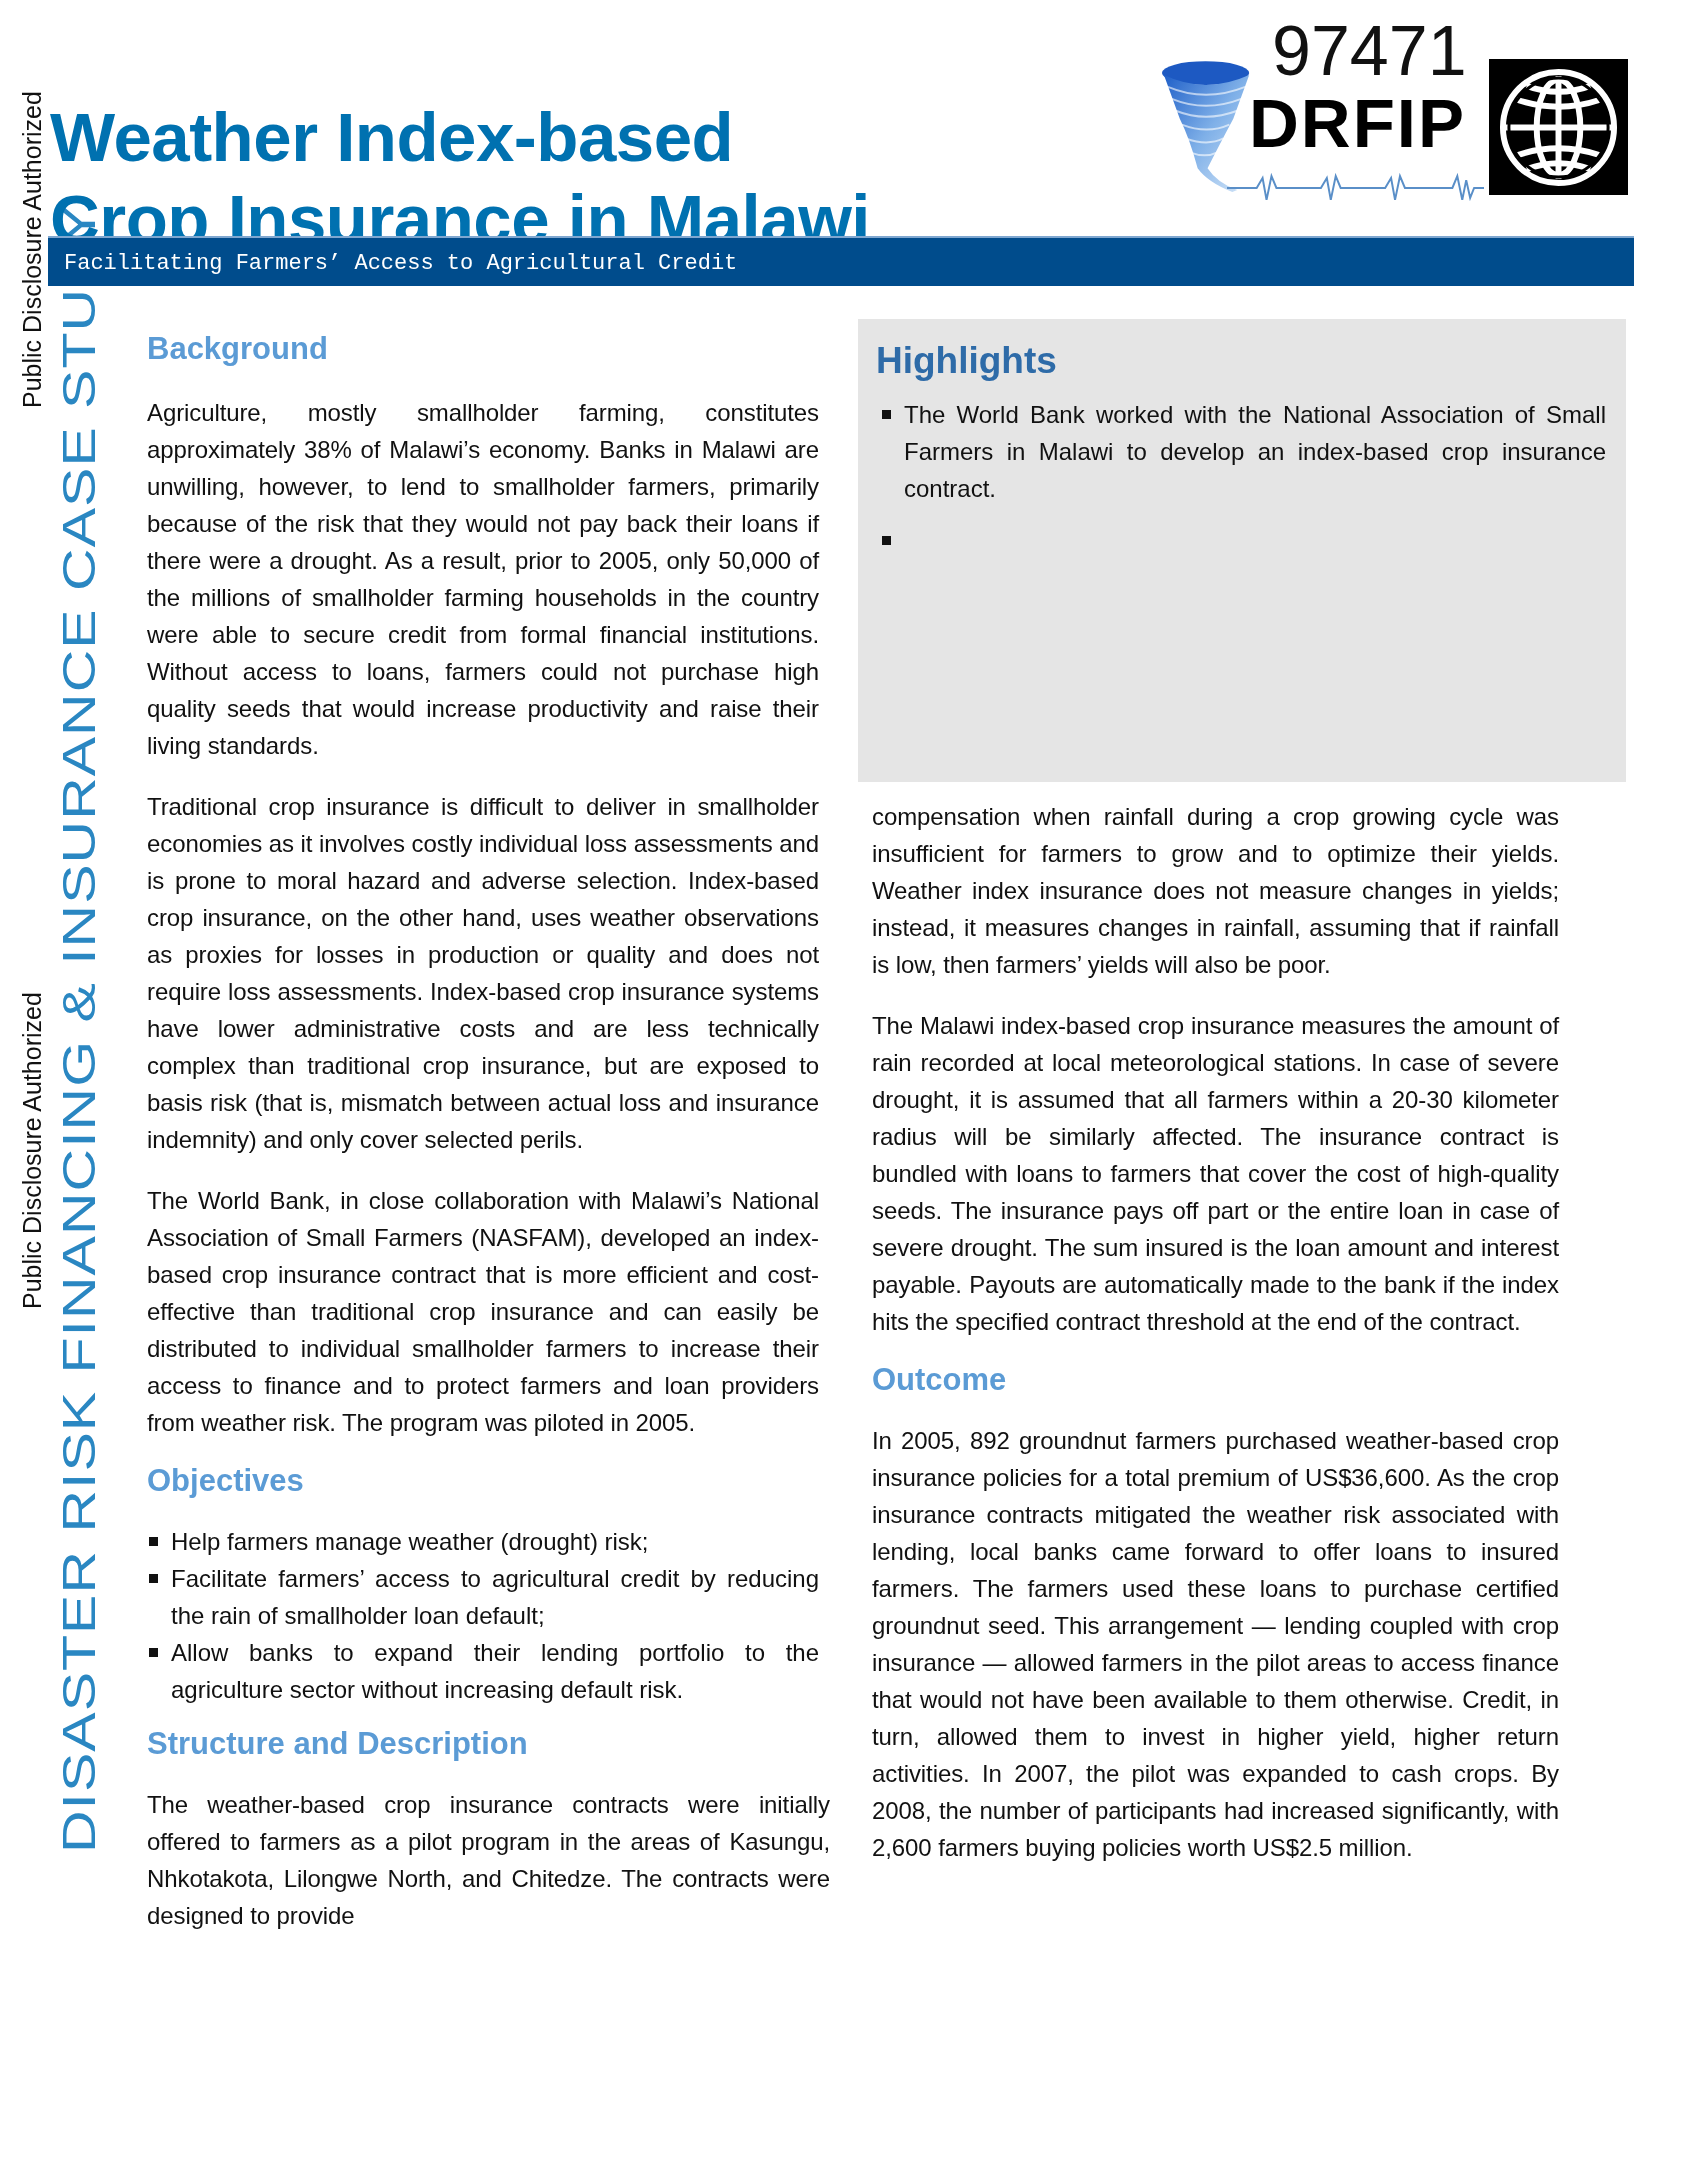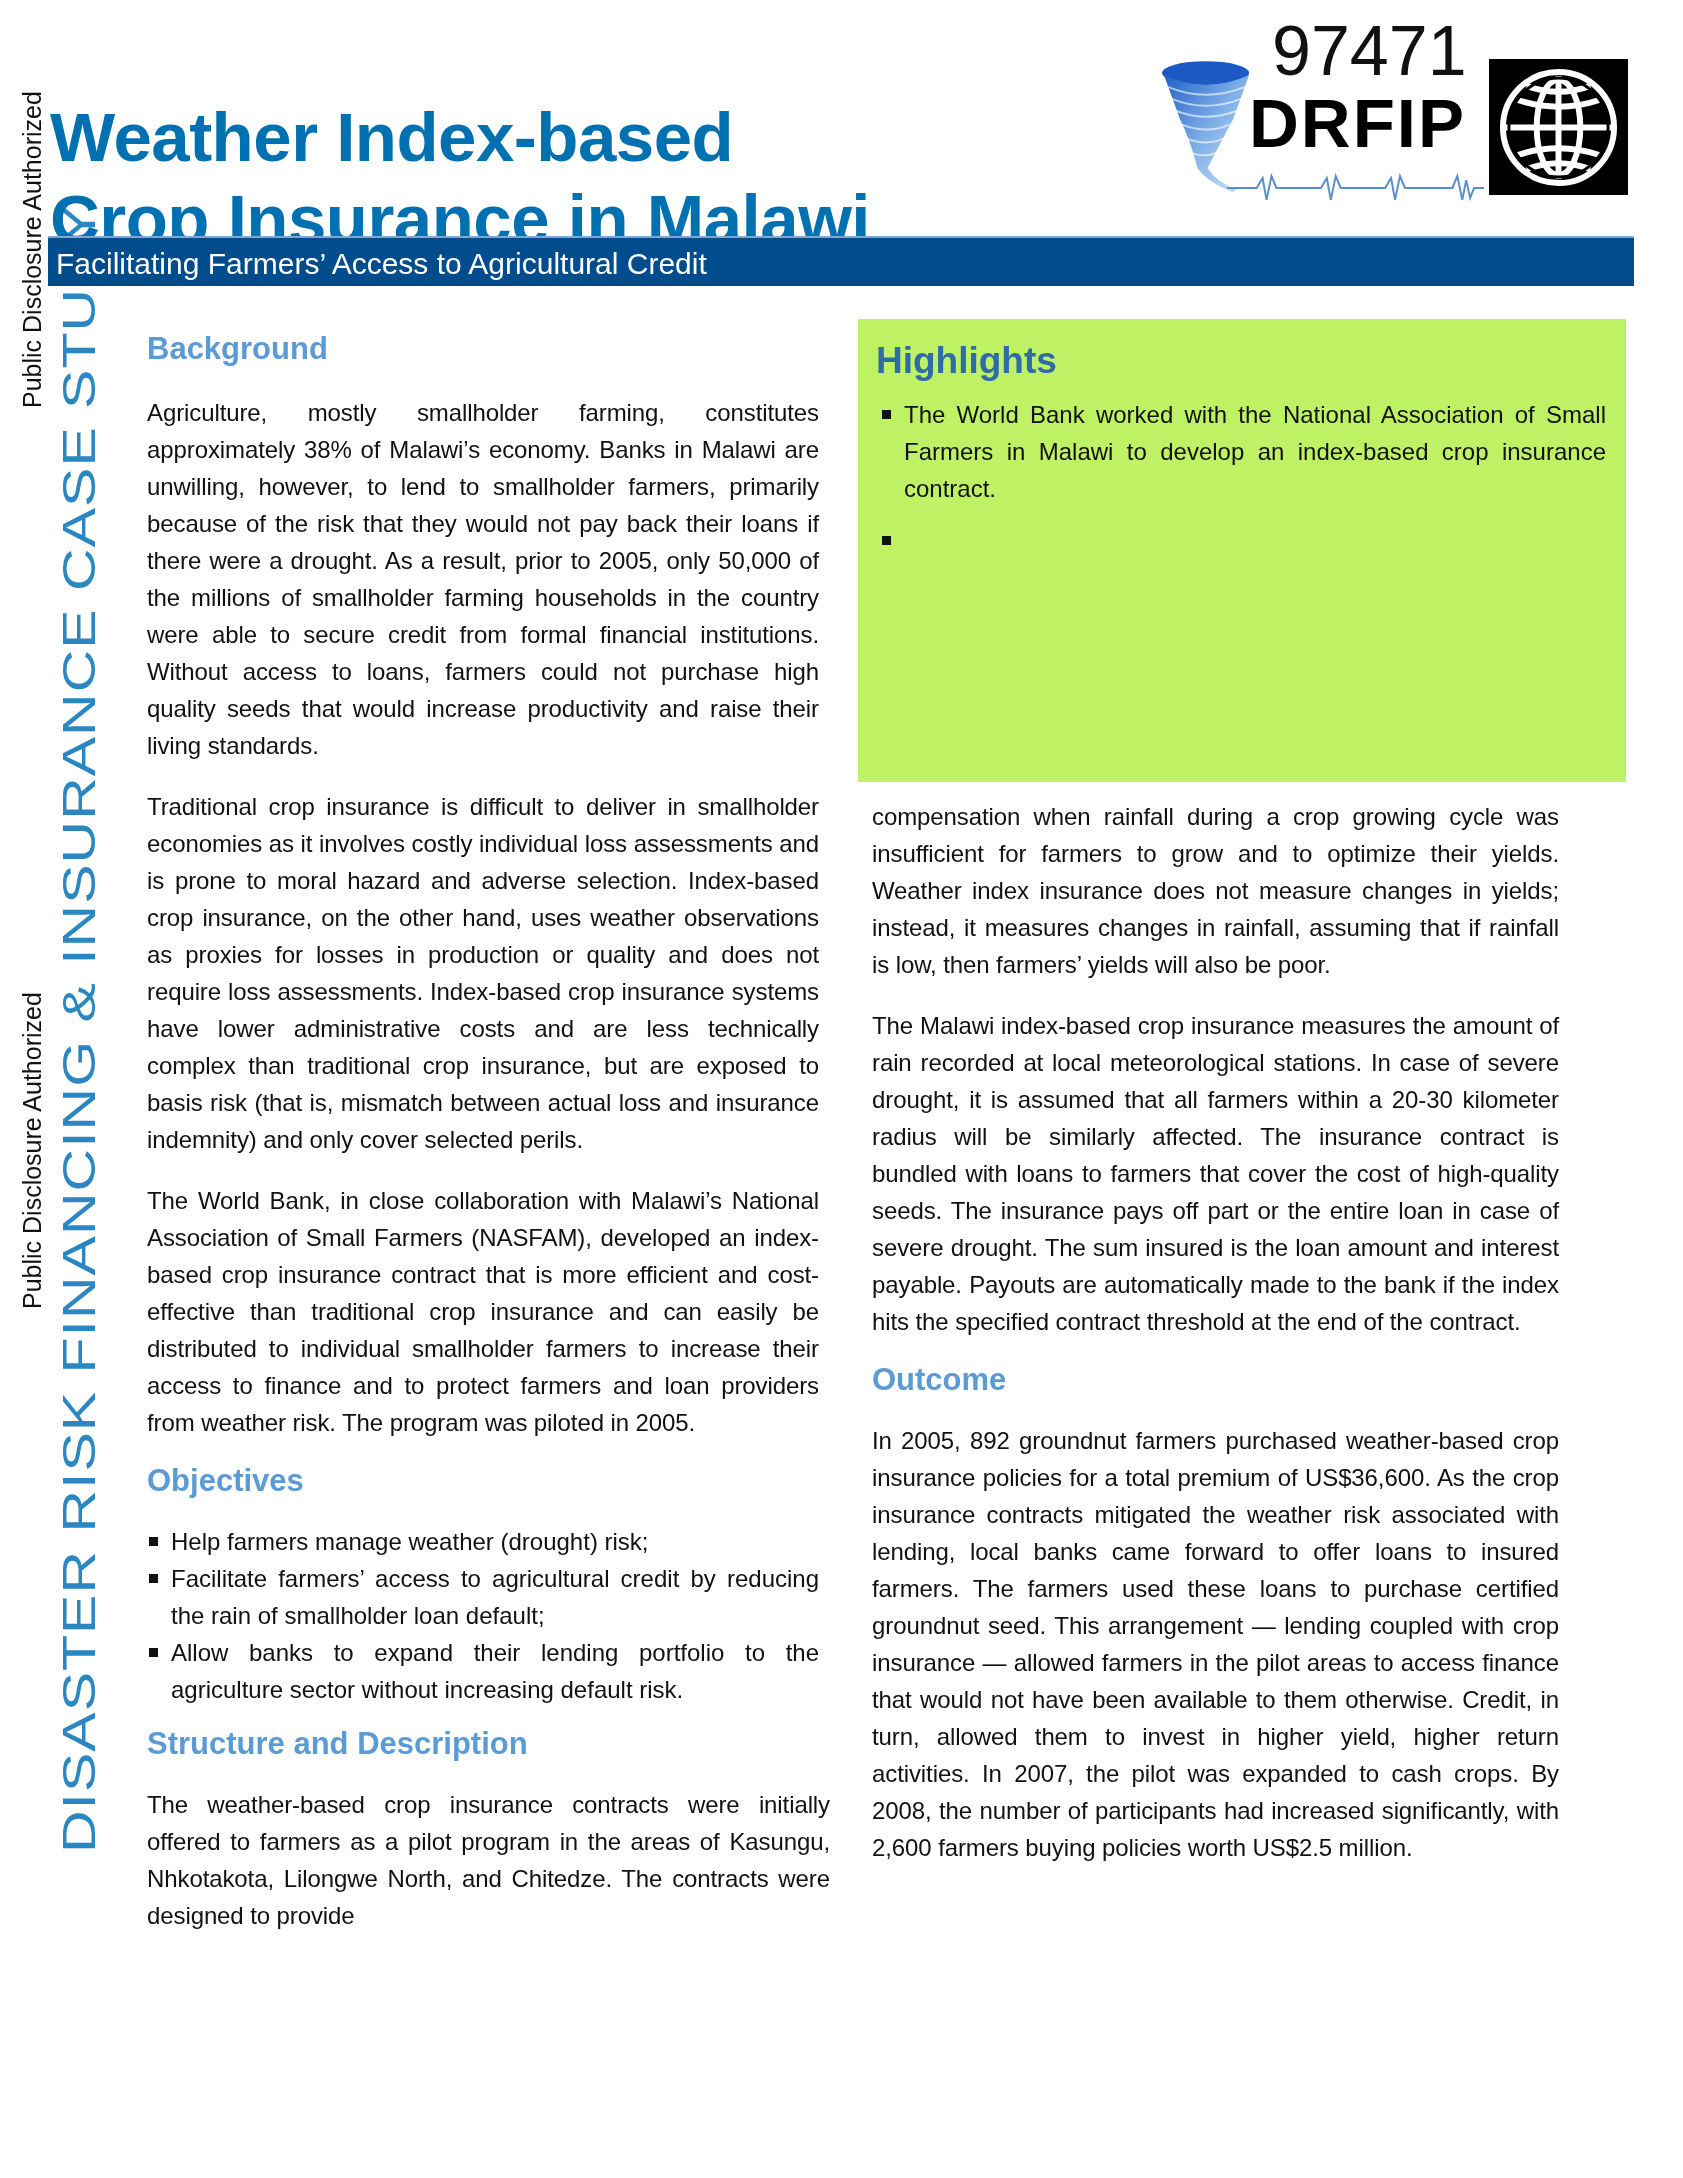--- a/index.html
+++ b/index.html
@@ -57,23 +57,23 @@
     background: #000; display: flex; align-items: center; justify-content: center;
   }
 
   
   .band {
     position: absolute; left: 48px; top: 236px; width: 1586px; height: 50px;
     background: #004c8c;
     border-top: 2px solid #7fa7d0;
   }
   .band-text {
-    position: absolute; left: 8px; top: 9px;
-    font-family: Liberation Sans, sans-serif;
-    font-size: 30px; color: #ffffff; line-height: 34px;
+    position: absolute; left: 16px; top: 9px;
+    font-family: Liberation Mono, monospace;
+    font-size: 22px; color: #ffffff; line-height: 34px;
   }
 
   
   .col { position: absolute; }
   .para {
     font-family: "Liberation Sans", "DejaVu Sans", sans-serif;
     font-size: 24px;
     line-height: 37px;
     text-align: justify;
     color: #111;
@@ -97,21 +97,21 @@
     color: #111;
   }
   ul.bullets li .sq {
     position: absolute; left: 2px; top: 14px;
     width: 9px; height: 9px; background: #111;
   }
 
   
   .highlights {
     position: absolute; left: 858px; top: 319px; width: 768px; height: 463px;
-    background: #bef264;
+    background: #e5e5e5;
   }
   .hl-heading {
     position: absolute; left: 18px; top: 20px;
     font-family: "Liberation Sans", sans-serif;
     font-weight: bold;
     font-size: 37px;
     color: #2e6ba8;
     line-height: 44px;
   }
   .hl-list { position: absolute; left: 22px; top: 77px; width: 726px; }

